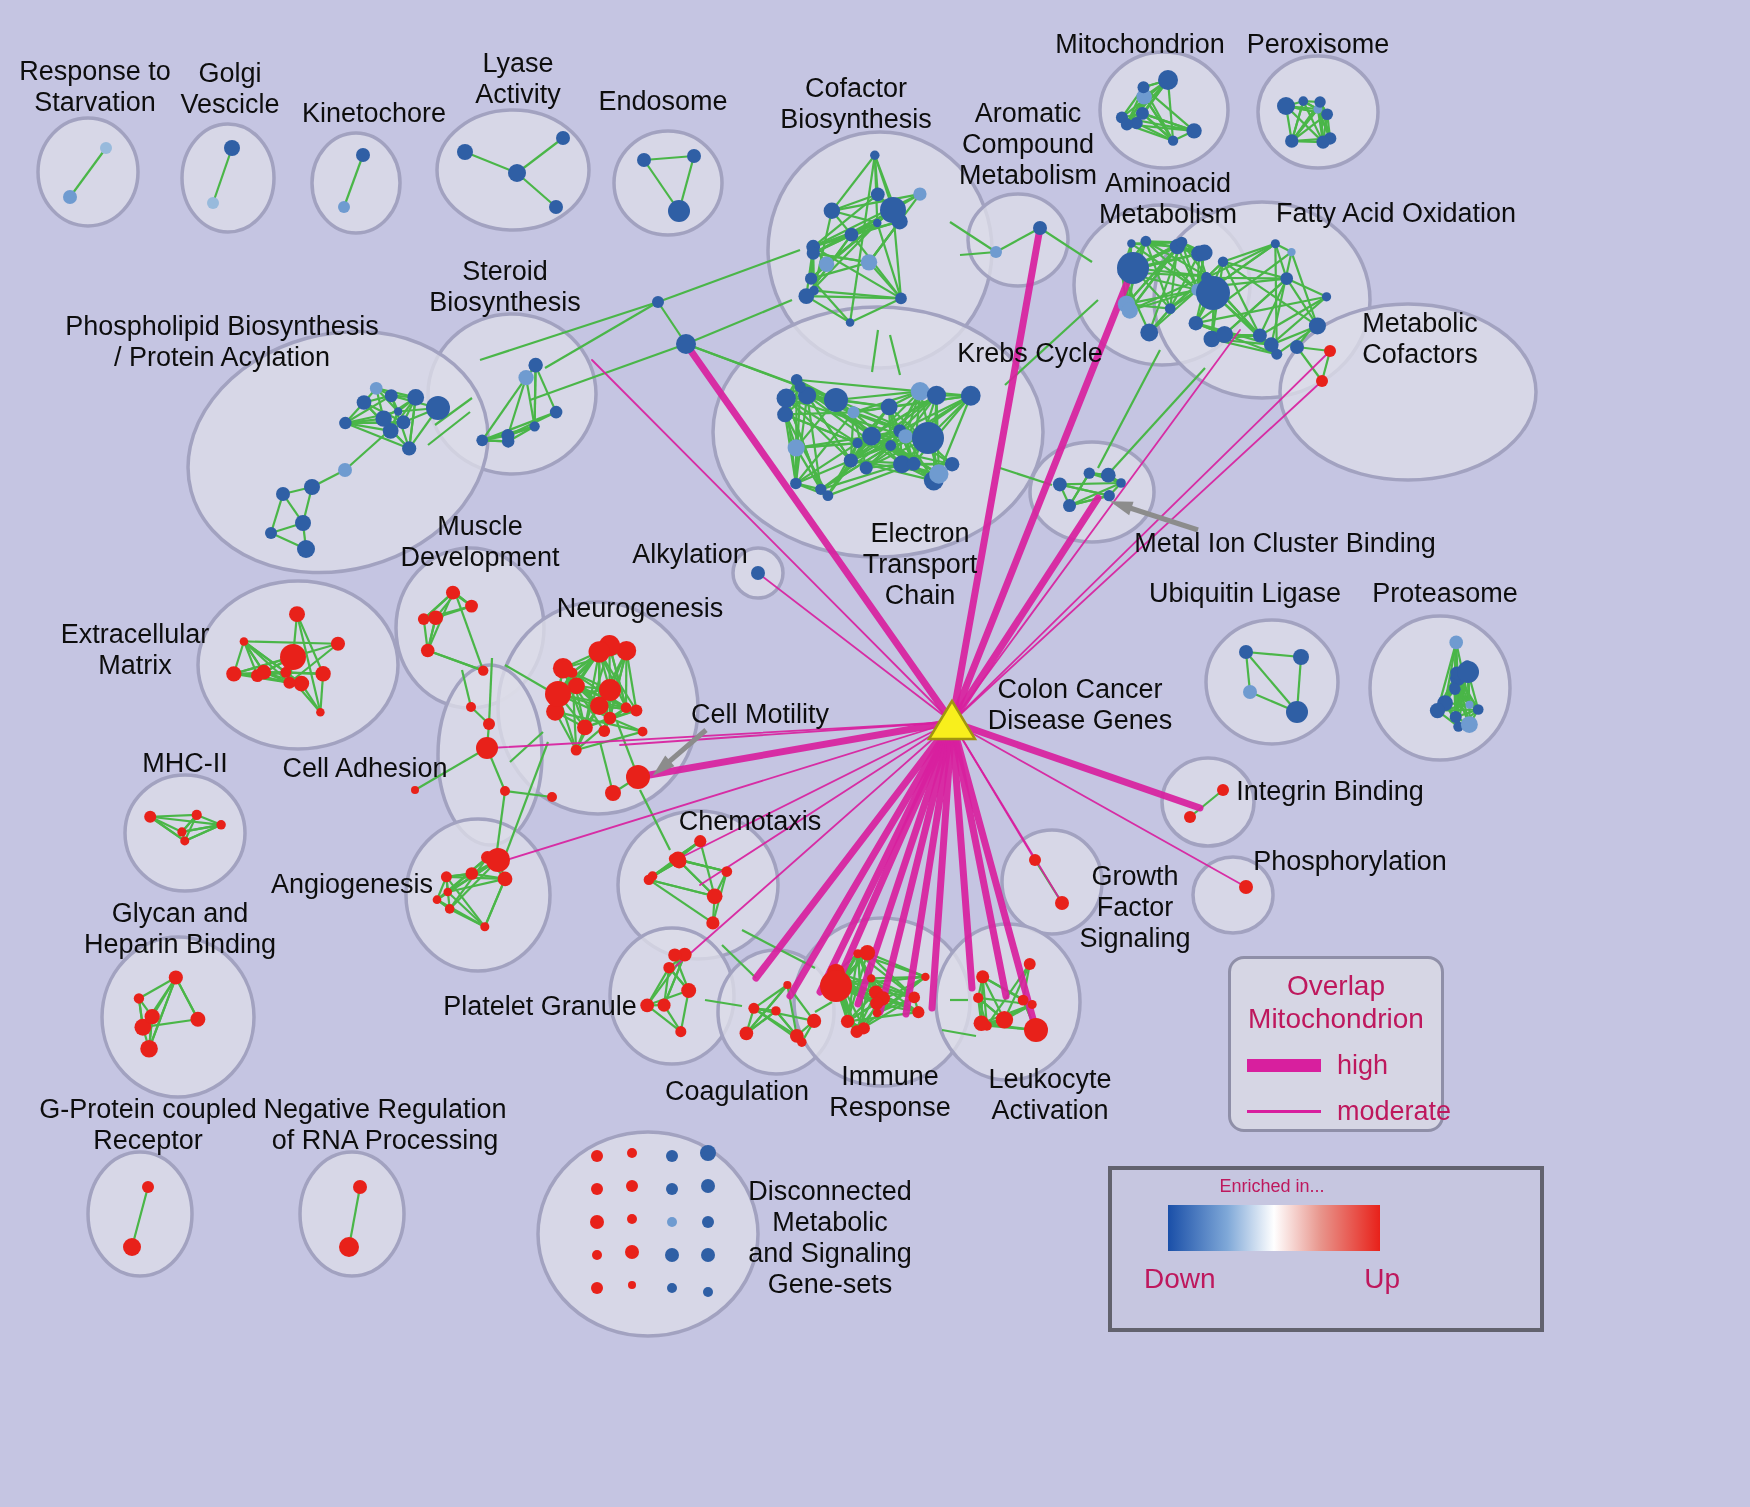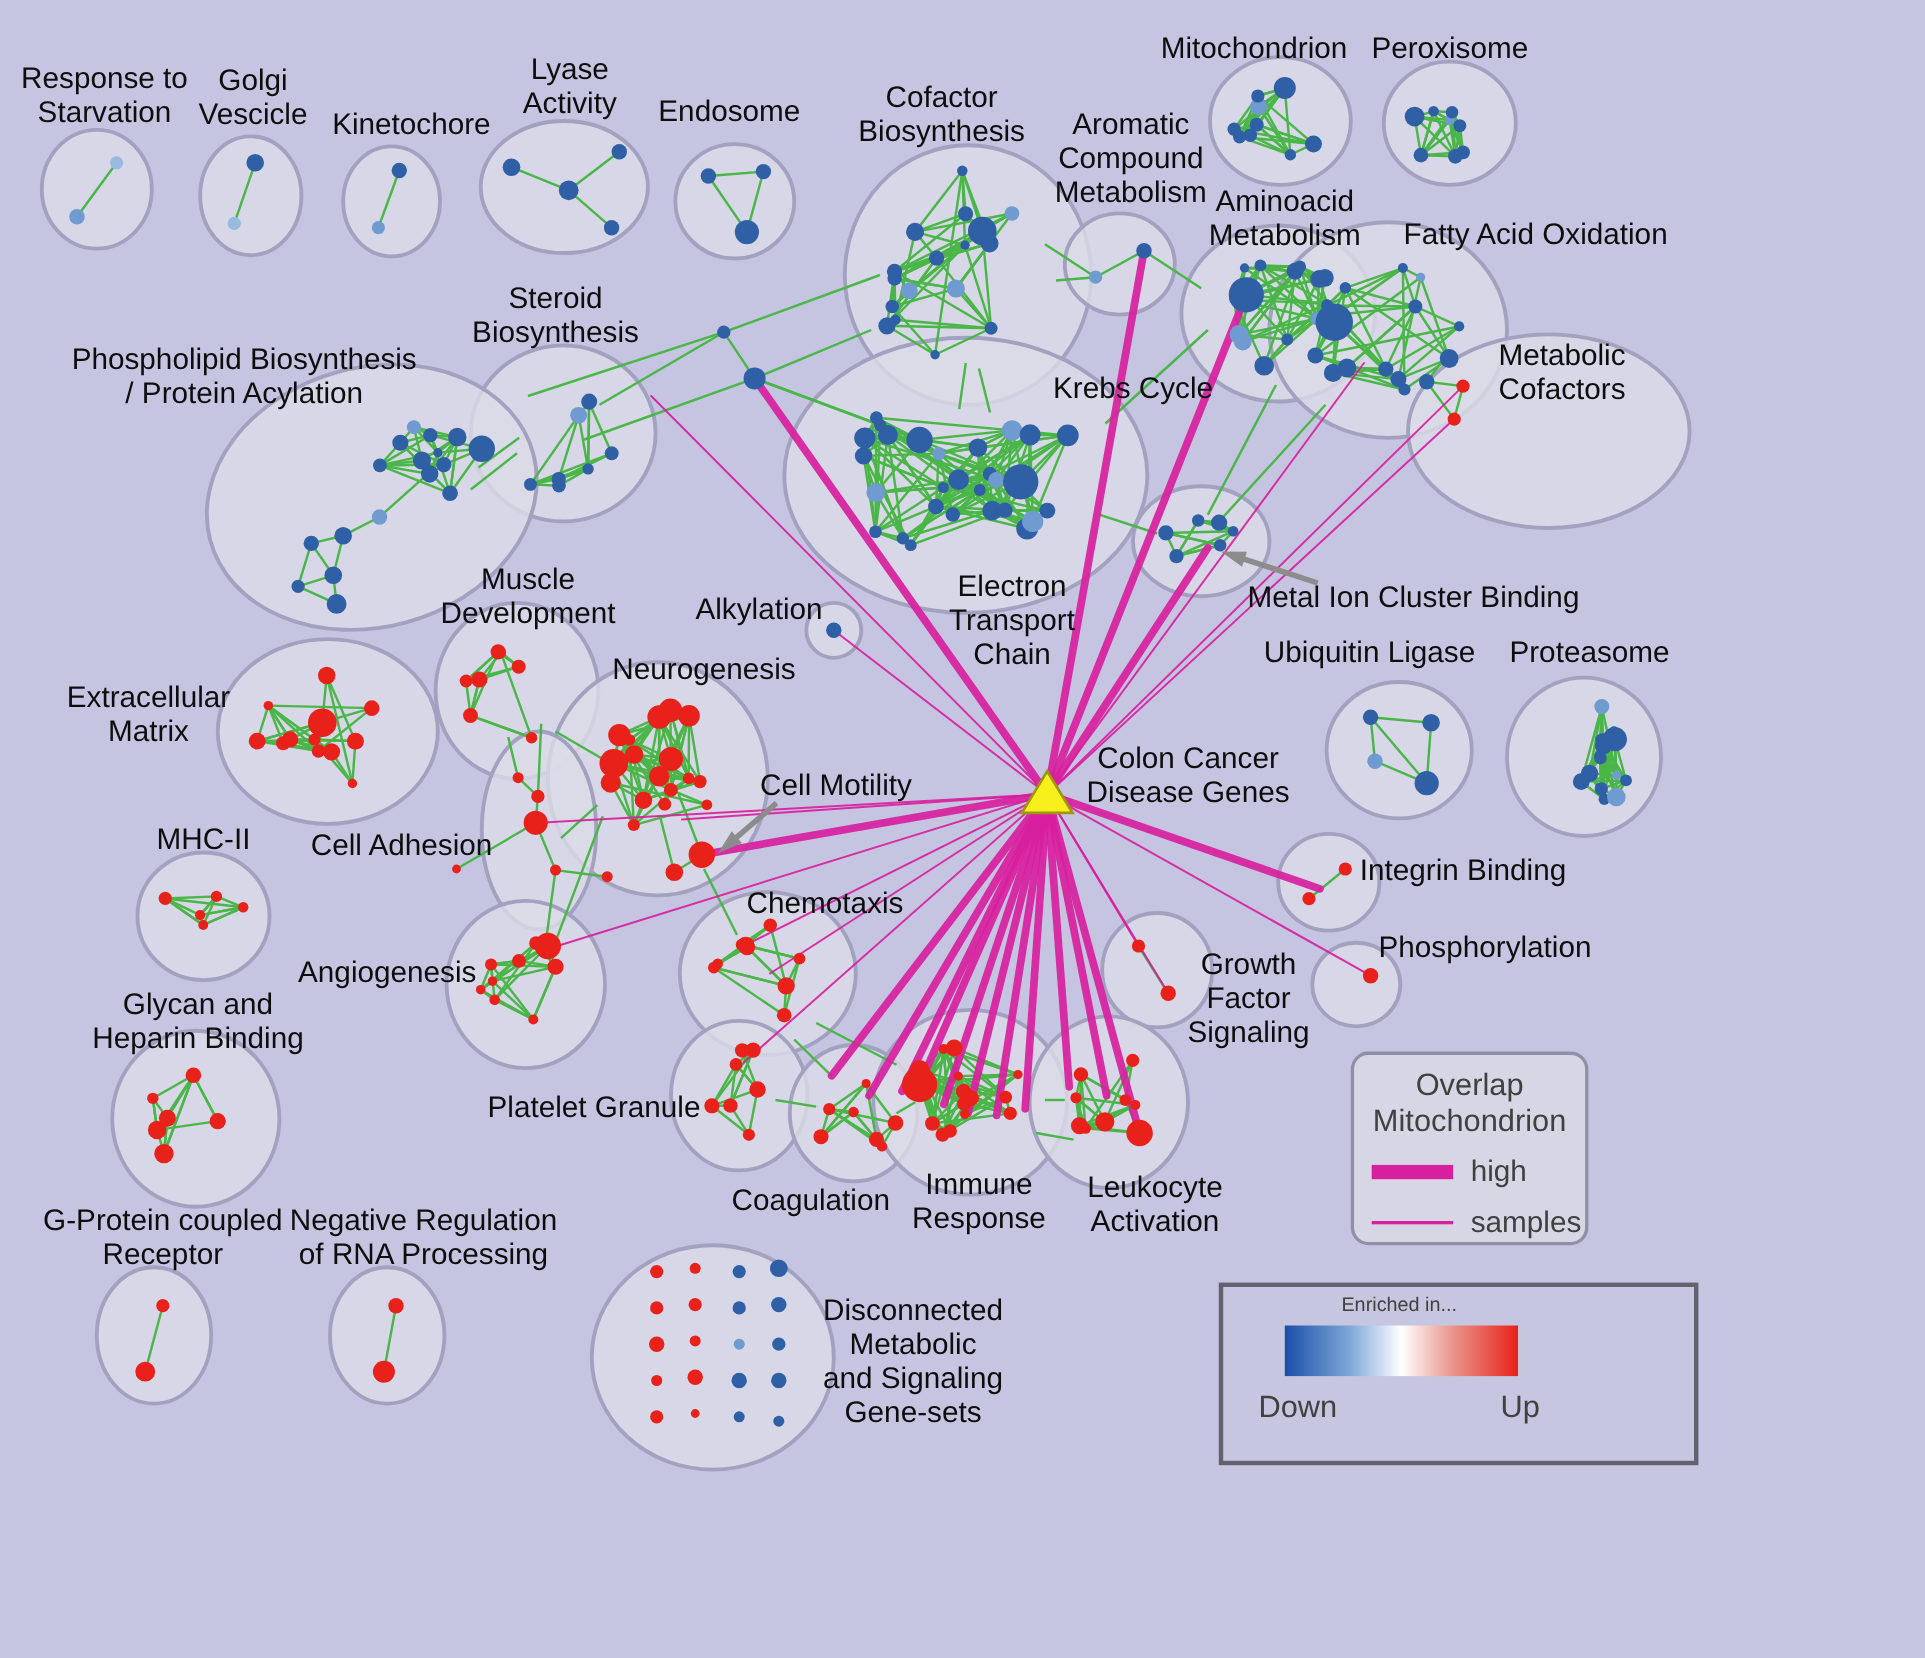--- a/index.html
+++ b/index.html
@@ -2,21 +2,21 @@
 <html><head>
 <meta charset="utf-8">
 <style>
   html,body{margin:0;padding:0;background:#c5c5e2;}
   .stage{position:relative;width:1750px;height:1507px;background:#c5c5e2;
          font-family:"Liberation Sans",sans-serif;overflow:hidden;}
   #scene{position:absolute;left:0;top:0;width:1750px;height:1507px;}
   text{font-family:"Liberation Sans",sans-serif;}
   .lbl{font-size:27px;fill:#0d0d0d;}
   .hub-lbl{font-size:27px;fill:#0d0d0d;}
-  .legend{position:absolute;box-sizing:border-box;color:#404040;}
+  .legend{position:absolute;box-sizing:border-box;color:#be185d;}
   .legend-overlap{left:1228px;top:956px;width:216px;height:176px;background:#d6d6e4;
                   border:3px solid #8f8fa8;border-radius:16px;padding-top:10px;text-align:center;}
   .lg-title{font-size:28px;line-height:33px;}
   .lg-row{display:flex;align-items:center;margin:15px 0 0 16px;text-align:center;}
   .swatch-high{width:74px;height:13px;background:#d81f9e;display:inline-block;flex:none;}
   .swatch-moderate{width:74px;height:3px;background:#d81f9e;display:inline-block;flex:none;}
   .lg-label{margin-left:16px;font-size:27px;}
   .legend-enriched{left:1108px;top:1166px;width:436px;height:166px;background:#c6c6e0;
                    border:4px solid #62626e;padding:6px 10px;}
   .enr-title{font-size:18px;text-align:center;width:300px;}
@@ -1401,21 +1401,21 @@
     <div class="lg-title">
       <div>Overlap</div>
       <div>Mitochondrion</div>
     </div>
     <div class="lg-row">
       <span class="swatch-high"></span>
       <span class="lg-label">high</span>
     </div>
     <div class="lg-row">
       <span class="swatch-moderate"></span>
-      <span class="lg-label">samples</span>
+      <span class="lg-label">moderate</span>
     </div>
   </div>
 
   <div class="legend legend-enriched">
     <div class="enr-title">Enriched in...</div>
     <div class="enr-body">
       <div class="enr-left">
         <div class="grad-bar"></div>
         <div class="grad-labels">
           <span>Down</span>

